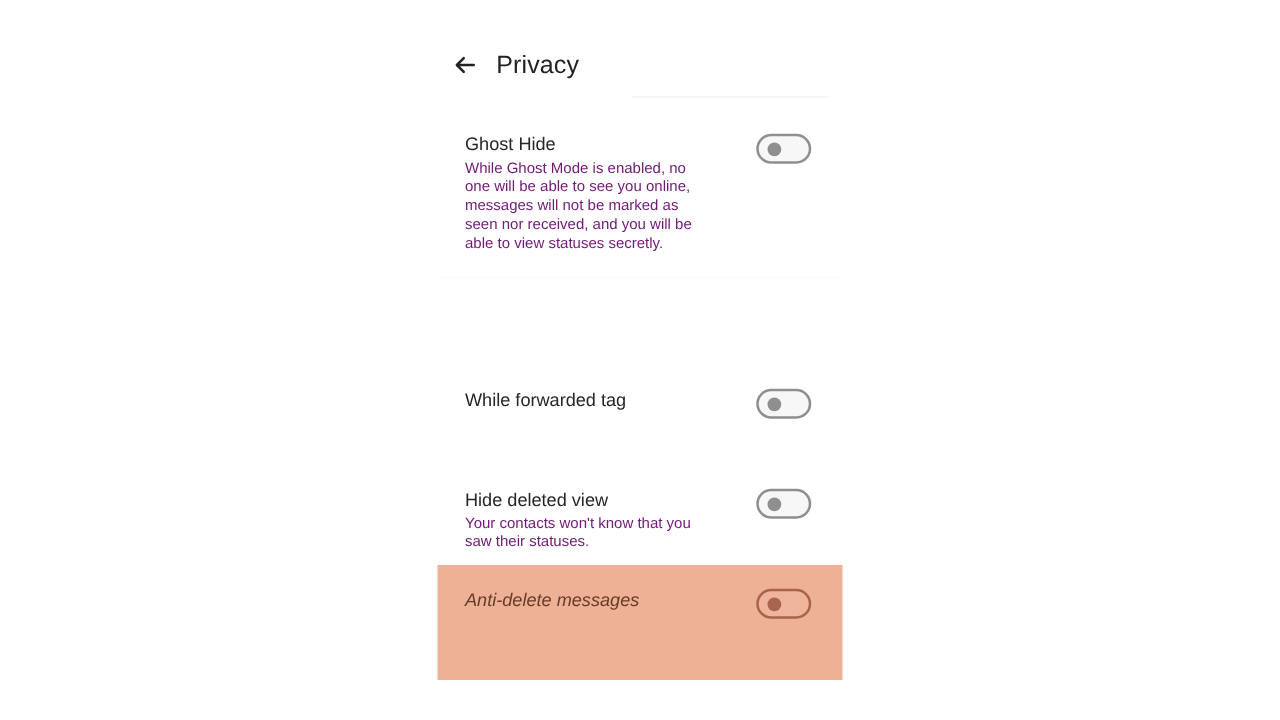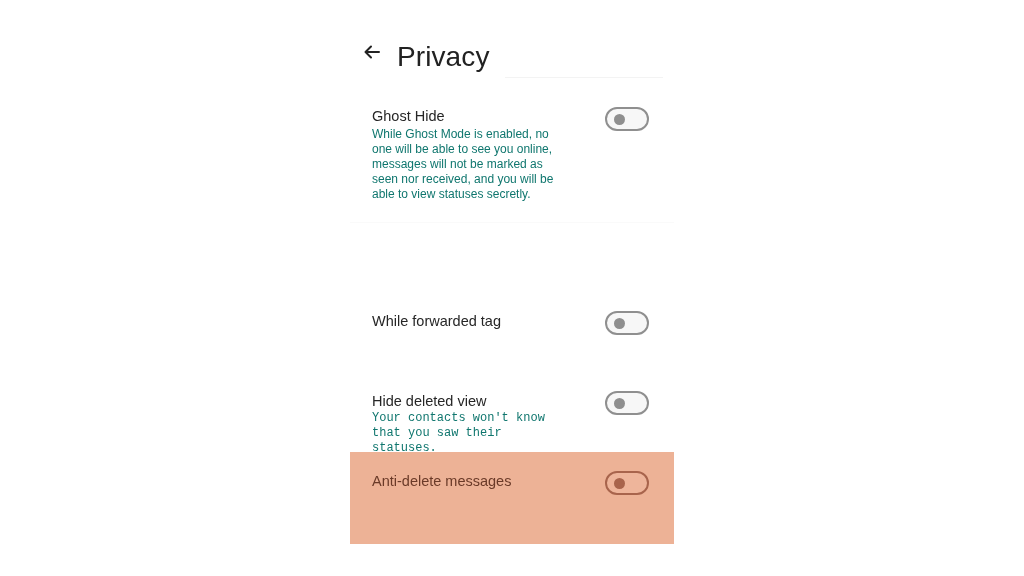--- a/index.html
+++ b/index.html
@@ -3,30 +3,30 @@
   <meta charset="utf-8">
   <style>
     html, body { margin: 0; padding: 0; }
     body {
       width: 1024px; height: 576px; background: #ffffff; position: relative; overflow: hidden;
       font-family: "Liberation Sans", "DejaVu Sans", sans-serif;
     }
     .screen { position: absolute; left: 350px; top: 0; width: 324px; height: 576px; background: #ffffff; }
     .header { position: absolute; left: 0; top: 36px; width: 324px; height: 36px; }
     .back { position: absolute; left: 12px; top: 6px; width: 20px; height: 20px; cursor: pointer; }
-    .title { position: absolute; left: 47px; top: 5px; font-size: 28px; color: #222222; letter-spacing: 0.1px; }
+    .title { position: absolute; left: 47px; top: 5px; font-size: 20px; color: #222222; letter-spacing: 0.1px; }
     .header-line { position: absolute; left: 155px; top: 77px; width: 158px; height: 1px; background: #f3f3f3; }
     .row { position: absolute; left: 0; width: 324px; }
     .row .label { position: absolute; left: 22px; font-size: 14.5px; color: #262626; }
-    .row .desc { position: absolute; left: 22px; font-size: 12px; line-height: 15px; color: #0f766e; width: 210px; }
+    .row .desc { position: absolute; left: 22px; font-size: 12px; line-height: 15px; color: #701a75; width: 210px; }
     .toggle { position: absolute; left: 255px; width: 44px; height: 24px; border: 2px solid #8f8f8f; border-radius: 14px; box-sizing: border-box; background: #f7f7f7; cursor: pointer; }
     .toggle .knob { position: absolute; left: 7px; top: 5px; width: 11px; height: 11px; border-radius: 50%; background: #8f8f8f; }
     .divider { position: absolute; left: 0; width: 324px; height: 1px; background: #fafafa; }
     .highlight { position: absolute; left: 0; top: 452px; width: 324px; height: 92px; background: #edb296; }
-    .highlight .label { color: #6a3a28; }
+    .highlight .label { color: #6a3a28; font-style: italic; }
     .highlight .desc { color: #b3705a; }
     .highlight .toggle { border-color: #a8644c; background: #eeb59b; }
     .highlight .toggle .knob { background: #a8644c; }
   </style>
 </head>
 <body>
 
 <div class="screen">
   <div class="header">
     <span class="back">
@@ -50,21 +50,21 @@
 
   <div class="row" style="top:310px;height:60px;">
     <span class="label" style="top:3px;">While forwarded tag</span>
     <div class="toggle" style="top:1px;">
         <div class="knob"></div>
       </div>
   </div>
 
   <div class="row" style="top:390px;height:60px;">
     <span class="label" style="top:3px;">Hide deleted view</span>
-    <span class="desc" style="top:21px;width:200px;font-family:Liberation Mono, monospace;">Your contacts won't know that you saw their statuses.</span>
+    <span class="desc" style="top:21px;width:200px;">Your contacts won't know that you saw their statuses.</span>
     <div class="toggle" style="top:1px;">
         <div class="knob"></div>
       </div>
   </div>
 
   <div class="highlight">
     <span class="label" style="position:absolute;left:22px;top:21px;font-size:14.5px;">Anti-delete messages</span>
     <div class="toggle" style="top:19px;">
         <div class="knob"></div>
       </div>

